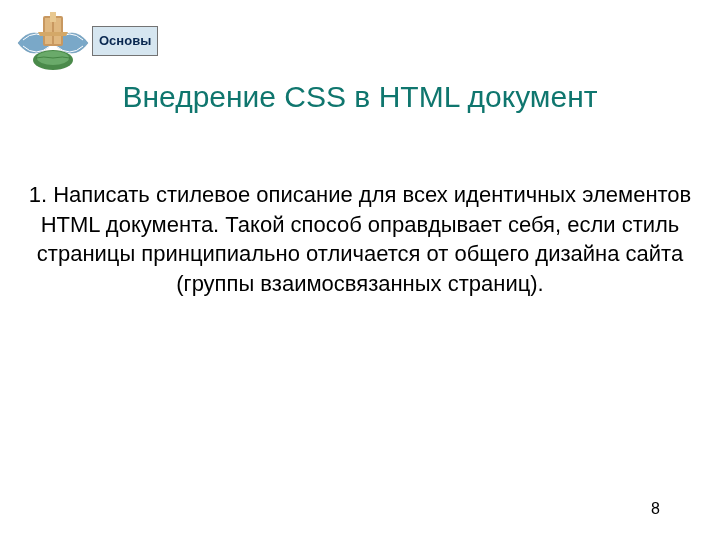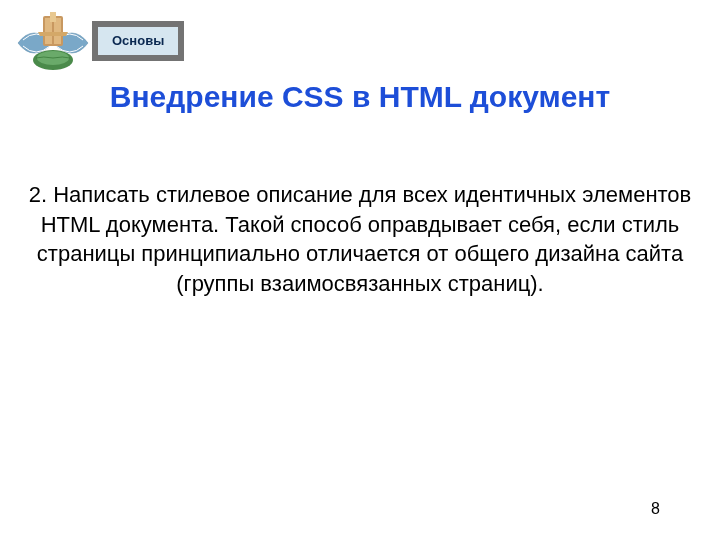--- a/index.html
+++ b/index.html
@@ -27,42 +27,42 @@
       width: 90px;
       height: 70px;
       position: relative;
     }
     .logo svg {
       width: 100%;
       height: 100%;
     }
     .header-badge {
       background: #d6e6f0;
-      border: 6px solid #737373;
-      padding: 6px 14px;
+      border: 1px solid #737373;
+      padding: 6px 6px;
       margin-left: -6px;
       position: relative;
       top: -2px;
     }
     .header-badge-text {
       color: #0a2850;
       font-size: 13px;
       font-weight: bold;
       text-align: center;
       line-height: 1.3;
     }
     .title {
       position: absolute;
       top: 80px;
       left: 0;
       width: 100%;
       text-align: center;
       font-size: 30px;
-      font-weight: bold;
-      color: #1d4ed8;
+      font-weight: normal;
+      color: #0f766e;
     }
     .body-text {
       position: absolute;
       top: 180px;
       left: 28px;
       right: 28px;
       text-align: center;
       font-size: 22px;
       color: #000000;
       line-height: 1.35;
@@ -98,15 +98,15 @@
       <path d="M 62 50 Q 55 48 45 50" fill="none" stroke="#3a7a3a" stroke-width="0.8"></path>
     </svg>
   </div>
   <div class="header-badge">
     <div class="header-badge-text">Основы</div>
   </div>
 </div>
 
 <h1 class="title">Внедрение CSS в HTML документ</h1>
 
-<p class="body-text">2. Написать стилевое описание для всех идентичных элементов HTML документа. Такой способ оправдывает себя, если стиль страницы принципиально отличается от общего дизайна сайта (группы взаимосвязанных страниц).</p>
+<p class="body-text">1. Написать стилевое описание для всех идентичных элементов HTML документа. Такой способ оправдывает себя, если стиль страницы принципиально отличается от общего дизайна сайта (группы взаимосвязанных страниц).</p>
 
 <div class="page-number">8</div>
 
 </body></html>

